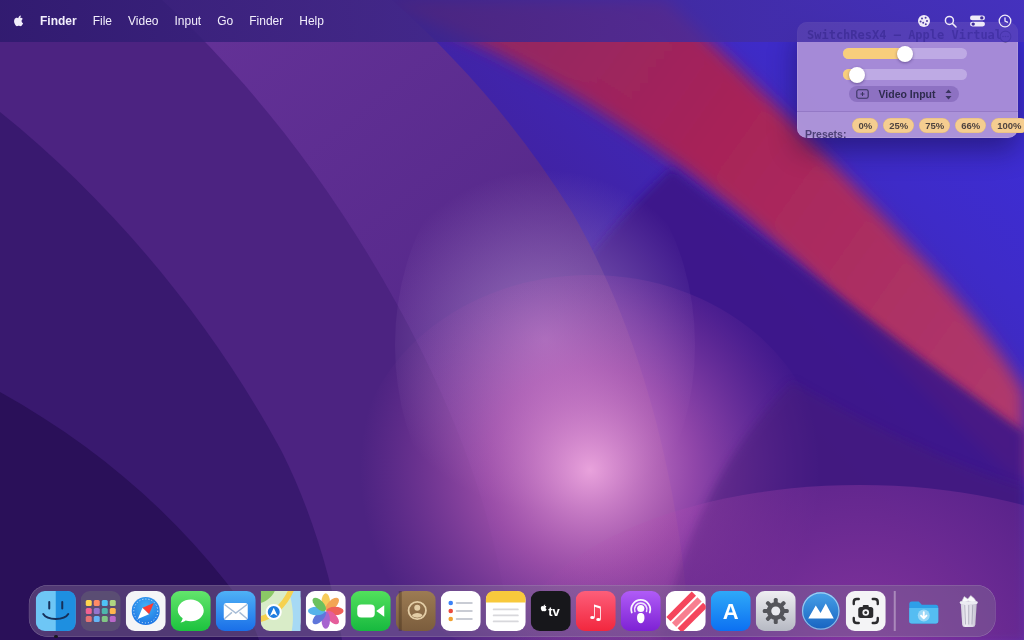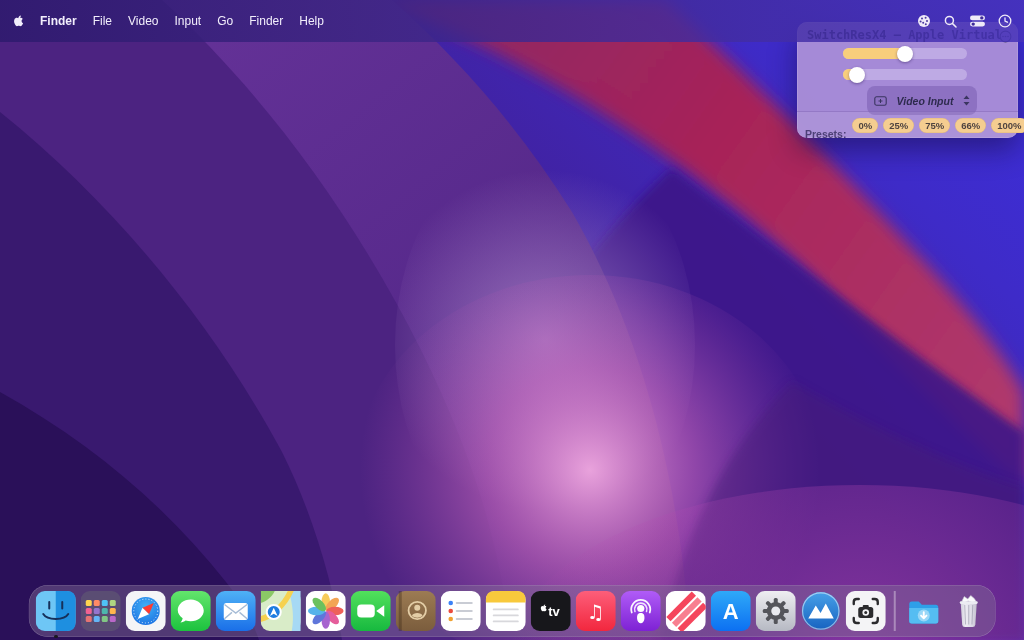--- a/index.html
+++ b/index.html
@@ -27,22 +27,22 @@
     font-family:"DejaVu Sans Mono",monospace;font-weight:bold;font-size:12px;
     color:#33304e;white-space:nowrap;letter-spacing:0;}
   .p-menu{position:absolute;top:7px;right:6px;width:13px;height:13px;}
   .slider{position:absolute;left:46px;width:124px;height:11px;border-radius:5.5px;
     background:rgba(244,238,255,.33);}
   .slider .fill{position:absolute;left:0;top:0;bottom:0;border-radius:5.5px;background:#f8ce7c;}
   .slider .knob{position:absolute;top:-2.5px;width:16px;height:16px;border-radius:50%;
     background:#fff;box-shadow:0 1px 3px rgba(40,20,80,.45);}
   .slider-1{top:26px;}
   .slider-2{top:47px;}
-  .dropdown{position:absolute;top:64px;left:70px;width:110px;height:29px;border-radius:8px;
-    background:rgba(80,52,140,.28);display:flex;align-items:center;gap:5px;padding:0 7px;box-sizing:border-box;font-style:italic;}
+  .dropdown{position:absolute;top:64px;left:52px;width:110px;height:16px;border-radius:8px;
+    background:rgba(80,52,140,.28);display:flex;align-items:center;gap:5px;padding:0 7px;box-sizing:border-box;}
   .dd-label{font-size:10.5px;font-weight:bold;color:#2e2b4e;flex:1;text-align:center;}
   .p-footer{position:absolute;left:0;right:0;top:89px;bottom:0;border-top:1px solid rgba(120,92,175,.45);
     background:rgba(255,255,255,.07);border-radius:0 0 10px 10px;
     display:flex;align-items:center;padding:0 8px;box-sizing:border-box;gap:6px;}
   .presets-label{font-size:10.5px;font-weight:bold;color:#4d4076;margin-top:18px;}
   .preset-btns{display:flex;gap:5px;margin-left:auto;}
   .preset-btn{background:#f5cd90;color:#4f4440;font-size:9.5px;font-weight:bold;
     border:none;border-radius:8px;padding:2px 6px;line-height:11px;cursor:default;
     box-shadow:inset 0 0 0 .5px rgba(120,80,30,.15);}
 

